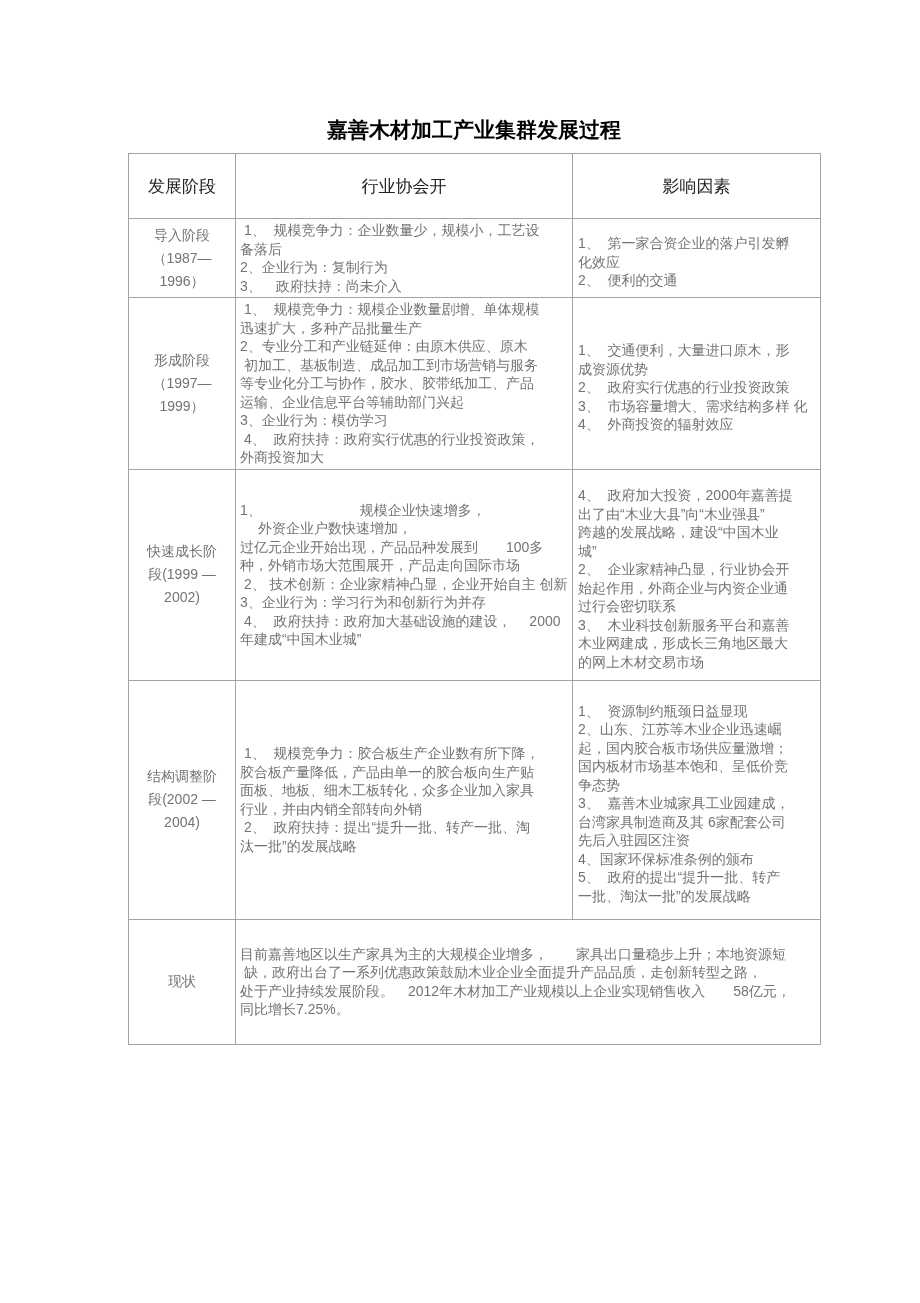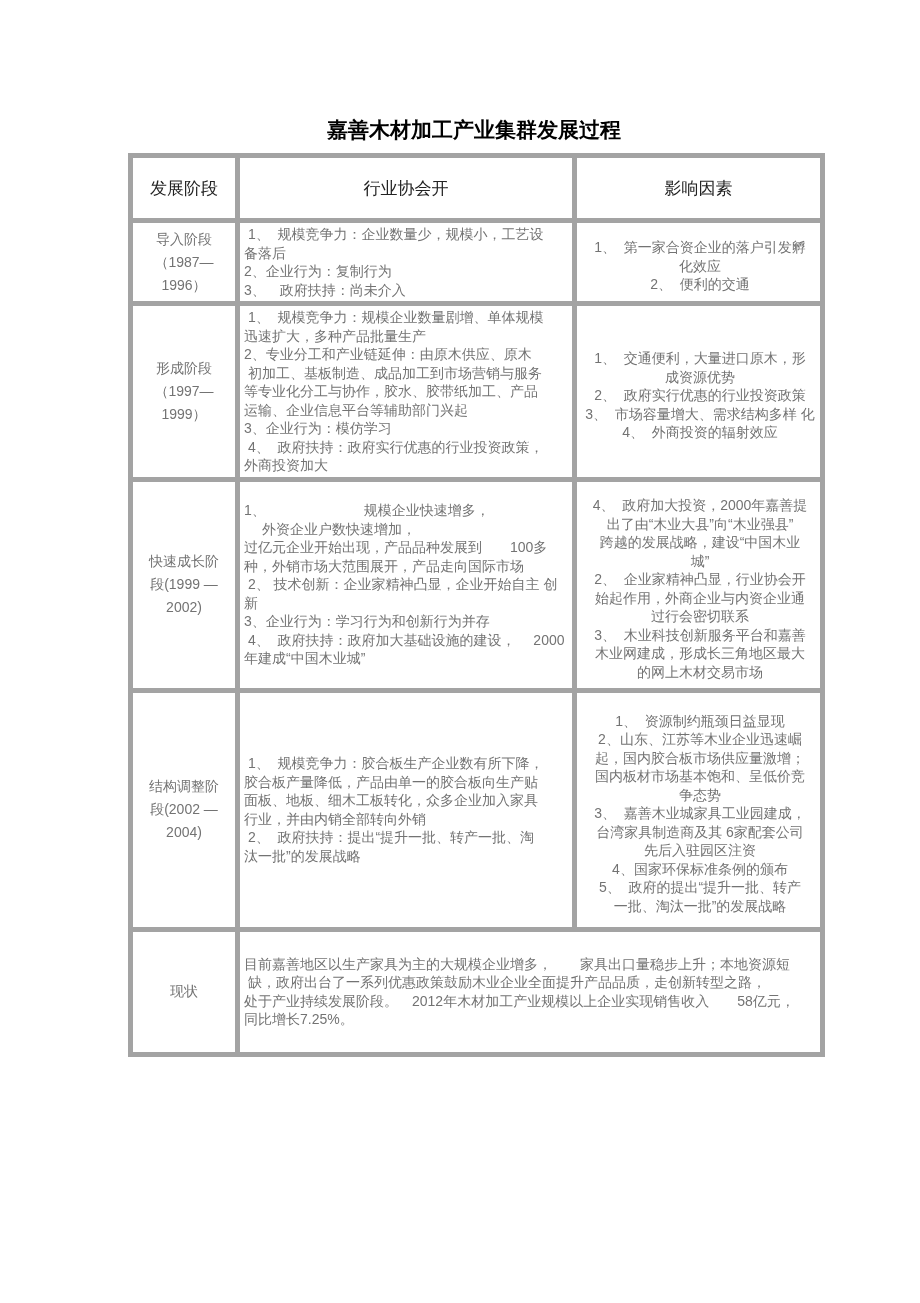--- a/index.html
+++ b/index.html
@@ -17,40 +17,40 @@
     color: #000000;
     line-height: 26px;
     margin: 0 0 10px 0;
   }
   table.dev-table {
     border-collapse: collapse;
     table-layout: fixed;
     width: 692px;
   }
   table.dev-table td {
-    border: 5px solid #a3a3a3;
+    border: 1px solid #a3a3a3;
     vertical-align: middle;
     overflow: hidden;
     margin-left: 29px;
   }
   tr.hdr td {
     text-align: center;
     font-size: 17px;
     color: #222222;
   }
   .txt {
     white-space: pre-wrap;
     font-size: 14px;
     line-height: 18.5px;
     color: #737373;
   }
   td.stage { text-align: center; padding: 2px 2px; }
   td.stage .txt { line-height: 23px; }
   td.chars { padding: 2px 2px 2px 4px; }
-  td.facts { padding: 10px 2px 2px 5px; text-align: center; }
+  td.facts { padding: 10px 2px 2px 5px; }
   td.summary { padding: 2px 4px 2px 4px; }
 </style>
 </head>
 <body>
 
 <div class="page">
 
   <div class="doc-title">嘉善木材加工产业集群发展过程</div>
 
   <table class="dev-table">

